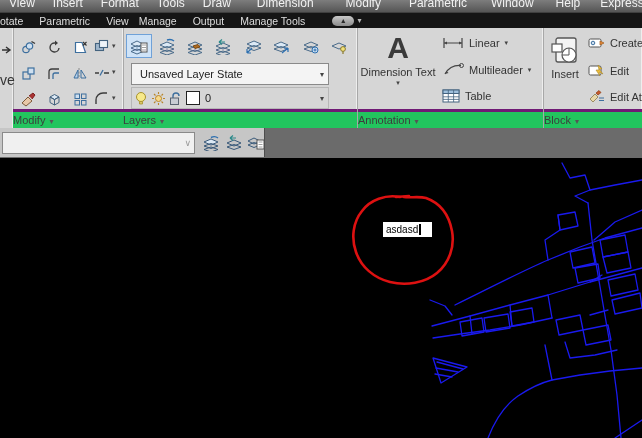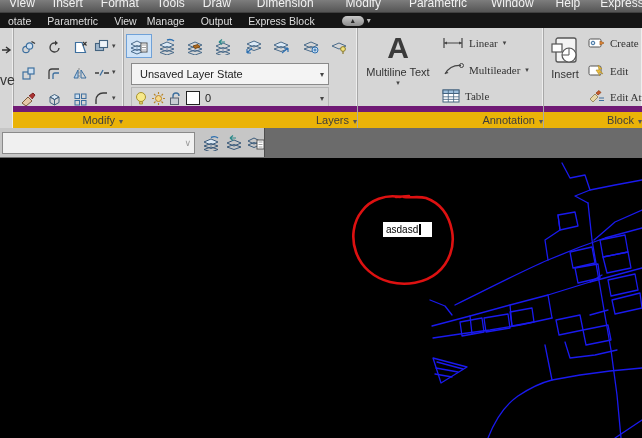--- a/index.html
+++ b/index.html
@@ -10,39 +10,39 @@
   .menubar{position:absolute;left:0;top:0;width:642px;height:12px;overflow:hidden;
     background:linear-gradient(#7d7d7d,#555);border-bottom:1px solid #3f3f3f;
     display:flex;align-items:flex-start;}
   .mitem{flex:0 0 auto;color:#f2f2f2;font-size:12px;line-height:15px;margin-top:-4px;
     padding:0 9px;white-space:nowrap;}
 
   
   .tabbar{position:absolute;left:0;top:13px;width:642px;height:15px;background:#151515;
     display:flex;align-items:center;}
   .tab{flex:0 0 auto;color:#dedede;font-size:10.5px;padding:0 5px;white-space:nowrap;}
-  .tab:first-child{padding-left:8px;}
+  .tab:first-child{padding-left:0;}
   .pill{margin-left:22px;width:22px;height:10px;border-radius:5px;
     background:linear-gradient(#c9c9c9,#8b8b8b);display:flex;align-items:center;justify-content:center;}
   .pill span{color:#2a2a2a;font-size:8px;line-height:8px;}
   .pill-arrow{color:#bbb;font-size:8px;margin-left:3px;}
 
   
   .ribbon{position:absolute;left:0;top:28px;width:642px;height:100px;background:#d6d6d6;}
   .panel{position:absolute;top:0;height:100px;border-right:1px solid #a8a8a8;box-shadow:inset -1px 0 0 #eee;}
-  .panel-label{position:absolute;left:0;right:0;bottom:0;height:16px;background:#eab308;
-    border-top:6px solid #701a75;color:#3c3c3c;font-size:11px;line-height:16px;text-align:right;}
+  .panel-label{position:absolute;left:0;right:0;bottom:0;height:16px;background:#22c55e;
+    border-top:3px solid #701a75;color:#3c3c3c;font-size:11px;line-height:16px;text-align:left;}
   .panel-label .arr{font-size:8px;color:#555;margin-left:4px;}
   .ibtn{position:absolute;width:22px;height:22px;border:1px solid rgba(0,0,0,0);
     display:flex;align-items:center;justify-content:center;}
   .ibtn.sel{border:1px solid #6fa1d8;background:#cfe3f7;}
   .flybtn{position:absolute;height:22px;display:flex;align-items:center;}
   .flybtn .arr{font-size:7px;color:#444;margin-left:2px;}
   svg.ic{display:block;}
-  .rowlbl{font-size:11px;color:#333;white-space:nowrap;font-family:Liberation Serif, serif;}
+  .rowlbl{font-size:11px;color:#333;white-space:nowrap;}
 
   
   .combo{position:absolute;background:#f4f4f4;border:1px solid #8a8a8a;
     display:flex;align-items:center;font-size:11px;color:#222;}
   .combo .ctext{flex:1;padding-left:8px;white-space:nowrap;overflow:hidden;}
   .combo .carr{flex:0 0 12px;text-align:center;font-size:8px;color:#444;}
   .combo.flat{background:transparent;border-color:#b7b7b7;}
 
   
   .bigbtn{position:absolute;display:flex;flex-direction:column;align-items:center;}
@@ -89,21 +89,21 @@
     <span class="mitem" style="margin-left:4px">Help</span>
     <span class="mitem" style="margin-left:2px">Express</span>
   </div>
 
   <div class="tabbar">
     <span class="tab">otate</span>
     <span class="tab" style="margin-left:6px">Parametric</span>
     <span class="tab" style="margin-left:6px">View</span>
     <span class="tab" style="">Manage</span>
     <span class="tab" style="margin-left:6px">Output</span>
-    <span class="tab" style="margin-left:6px">Express Block</span>
+    <span class="tab" style="margin-left:6px">Manage Tools</span>
     <span class="pill">
         <span>▴</span>
       </span>
     <span class="pill-arrow">▾</span>
   </div>
 
   <div class="ribbon">
 
     <div class="panel" style="left:0;width:13px;">
       <svg class="ic" style="position:absolute;left:1px;top:17px" width="11" height="10" viewBox="0 0 11 10">
@@ -284,21 +284,21 @@
         <span class="carr" style="margin-left:auto">▾</span>
       </div>
       <div class="panel-label">
         <span>Layers</span><span class="arr">▾</span>
       </div>
     </div>
 
     <div class="panel" style="left:358px;width:185px;">
       <div class="bigbtn" style="left:4px;top:4px;width:72px">
         <span class="bigA">A</span>
-        <span class="biglbl">Multiline Text</span>
+        <span class="biglbl">Dimension Text</span>
         <span class="bigarr">▾</span>
       </div>
       <div class="annrow" style="left:84px;top:9px">
         <svg class="ic" width="22" height="12" viewBox="0 0 22 12">
           <path d="M2,1 V11 M20,1 V11" stroke="#444" stroke-width="1.2"></path>
           <path d="M2,6 H20" stroke="#444" stroke-width="1"></path>
           <path d="M2,6 L5,4.5 L5,7.5 Z M20,6 L17,4.5 L17,7.5 Z" fill="#444"></path>
         </svg>
         <span class="rowlbl">Linear</span>
         <span class="arr">▾</span>

